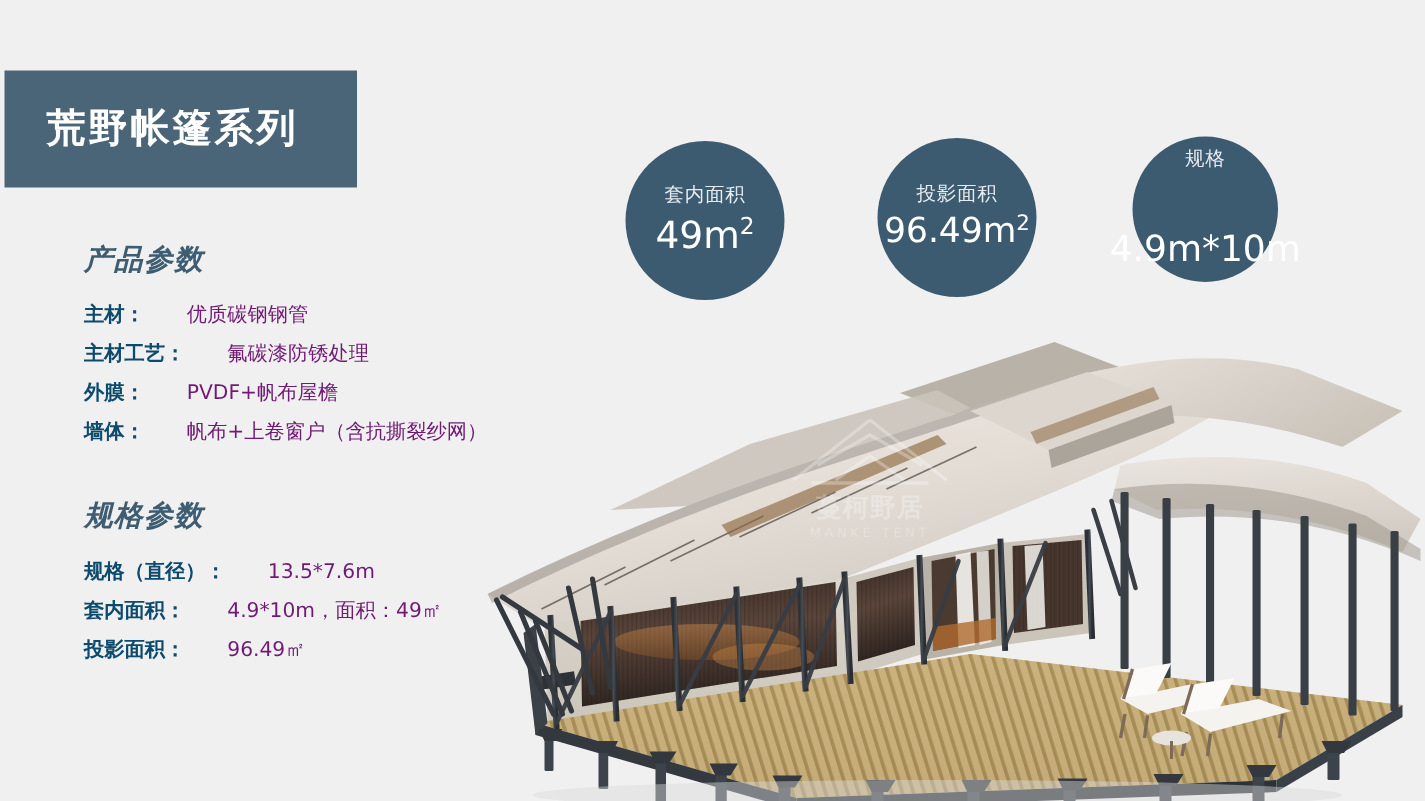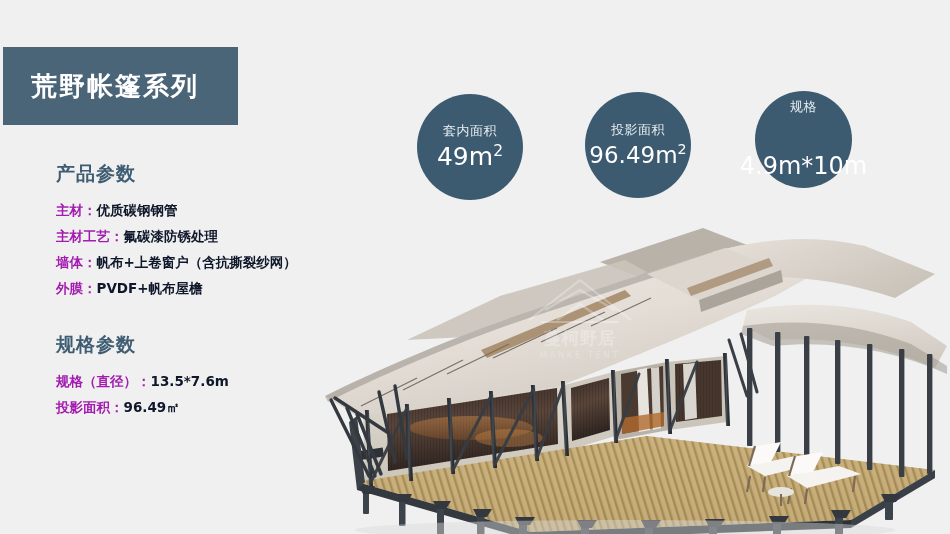--- a/index.html
+++ b/index.html
@@ -37,35 +37,37 @@
   #spec-panel{
     position:absolute;left:56px;top:162px;width:300px;
   }
   .section-heading{
     color:#3f5d72;
     font-size:19px;
     font-weight:bold;
     letter-spacing:1px;
     margin:0 0 12px 0;
     line-height:1.2;
+    font-style:italic;
   }
   .spec-list{list-style:none;margin:0;padding:0;}
   .spec-row{
     font-size:13.5px;
     line-height:26px;
     color:#8a8f93;
     white-space:nowrap;
   }
   .spec-row .k{
-    color:#a21caf;
+    color:#0c4a6e;
     font-weight:bold;
   }
   .spec-row .v{
-    color:#0f172a;
-    font-weight:bold;
+    color:#701a75;
+    font-weight:normal;
+    margin-left:28px;
   }
   #spec-group-2{margin-top:32px;}
   
   .stat-circle{
     position:absolute;
     border-radius:50%;
     background:#3d5b70;
     display:flex;
     flex-direction:column;
     align-items:center;
@@ -126,33 +128,36 @@
     <div id="spec-group-1">
       <div class="section-heading">产品参数</div>
       <ul class="spec-list">
         <li class="spec-row">
           <span class="k">主材：</span><span class="v">优质碳钢钢管</span>
         </li>
         <li class="spec-row">
           <span class="k">主材工艺：</span><span class="v">氟碳漆防锈处理</span>
         </li>
         <li class="spec-row">
+          <span class="k">外膜：</span><span class="v">PVDF+帆布屋檐</span>
+        </li>
+        <li class="spec-row">
           <span class="k">墙体：</span><span class="v">帆布+上卷窗户（含抗撕裂纱网）</span>
-        </li>
-        <li class="spec-row">
-          <span class="k">外膜：</span><span class="v">PVDF+帆布屋檐</span>
         </li>
       </ul>
     </div>
 
     <div id="spec-group-2">
       <div class="section-heading">规格参数</div>
       <ul class="spec-list">
         <li class="spec-row">
           <span class="k">规格（直径）：</span><span class="v">13.5*7.6m</span>
+        </li>
+        <li class="spec-row">
+          <span class="k">套内面积：</span><span class="v">4.9*10m，面积：49㎡</span>
         </li>
         <li class="spec-row">
           <span class="k">投影面积：</span><span class="v">96.49㎡</span>
         </li>
       </ul>
     </div>
 
   </div>
 
   <div class="stat-circle" id="stat-0">

